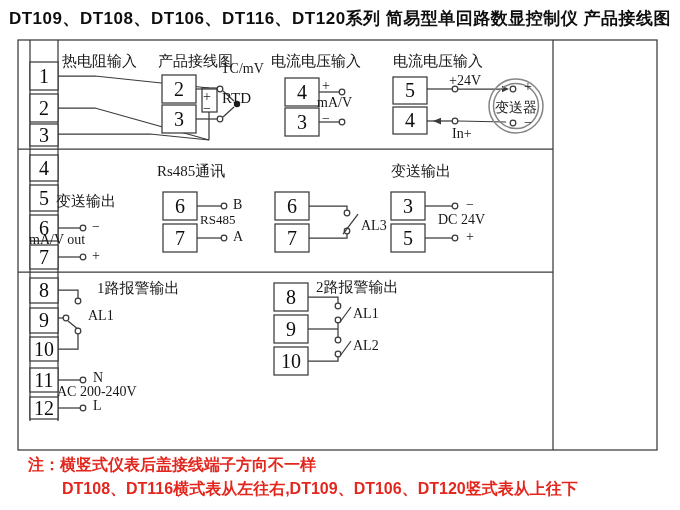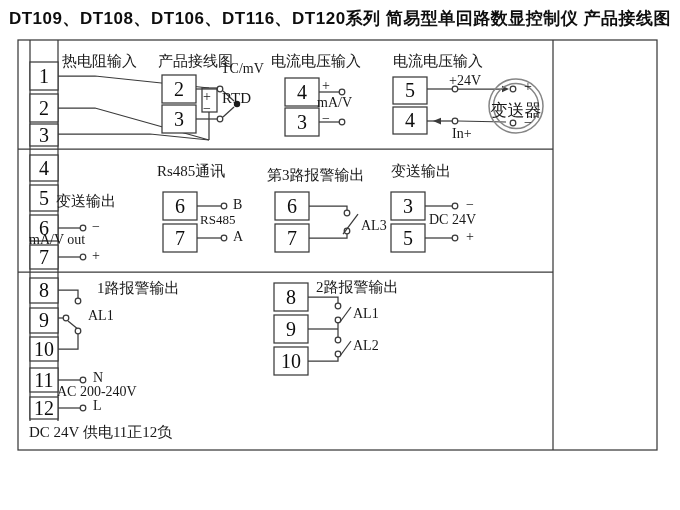--- a/index.html
+++ b/index.html
@@ -8,21 +8,21 @@
   .title{position:absolute;left:0;top:7px;width:680px;text-align:center;
          font-family:"Liberation Sans",sans-serif;font-weight:700;font-size:17px;
          color:#0e0e0e;letter-spacing:.5px;white-space:nowrap;}
   .lbl{position:absolute;white-space:nowrap;color:#181818;font-size:15px;line-height:1.1;}
   .s14{font-size:14px}
   .s13{font-size:13px}
   .tnum{position:absolute;display:flex;align-items:center;justify-content:center;
         font-size:20px;color:#0d0d0d;font-family:"Liberation Serif",serif;}
   .note{position:absolute;font-family:"Liberation Sans",sans-serif;font-weight:700;
         color:#e3271e;font-size:16px;white-space:nowrap;}
-  .txname{position:absolute;text-align:center;font-size:17px;color:#181818;}
+  .txname{position:absolute;text-align:center;font-size:14px;color:#181818;}
   svg.linework{position:absolute;left:0;top:0;}
 </style>
 </head>
 <body>
 
 <div class="stage">
 
   <div class="title">DT109、DT108、DT106、DT116、DT120系列 简易型单回路数显控制仪 产品接线图</div>
 
   <svg class="linework" width="680" height="510" viewBox="0 0 680 510">
@@ -213,41 +213,41 @@
   <div class="lbl s14" style="left:29px;top:232px">mA/V out</div>
   <div class="lbl s14" style="left:92px;top:248px">+</div>
 
   <div class="lbl" style="left:157px;top:163px">Rs485通讯</div>
   <div class="tnum" style="left:163px;top:192px;width:34px;height:28px">6</div>
   <div class="tnum" style="left:163px;top:224px;width:34px;height:28px">7</div>
   <div class="lbl s14" style="left:233px;top:197px">B</div>
   <div class="lbl s13" style="left:200px;top:213px">RS485</div>
   <div class="lbl s14" style="left:233px;top:229px">A</div>
 
-  <div class="lbl" style="left:267px;top:167px">第3路报警输出</div>
   <div class="tnum" style="left:275px;top:192px;width:34px;height:28px">6</div>
   <div class="tnum" style="left:275px;top:224px;width:34px;height:28px">7</div>
   <div class="lbl s14" style="left:361px;top:218px">AL3</div>
 
   <div class="lbl" style="left:391px;top:163px">变送输出</div>
   <div class="tnum" style="left:391px;top:192px;width:34px;height:28px">3</div>
   <div class="tnum" style="left:391px;top:224px;width:34px;height:28px">5</div>
   <div class="lbl s14" style="left:466px;top:197px">−</div>
-  <div class="lbl s14" style="left:429px;top:212px">DC 24V</div>
+  <div class="lbl s14" style="left:438px;top:212px">DC 24V</div>
   <div class="lbl s14" style="left:466px;top:229px">+</div>
 
   <div class="lbl" style="left:97px;top:280px">1路报警输出</div>
   <div class="lbl s14" style="left:88px;top:308px">AL1</div>
 
   <div class="lbl" style="left:316px;top:279px">2路报警输出</div>
   <div class="tnum" style="left:274px;top:283px;width:34px;height:28px">8</div>
   <div class="tnum" style="left:274px;top:315px;width:34px;height:28px">9</div>
   <div class="tnum" style="left:274px;top:347px;width:34px;height:28px">10</div>
   <div class="lbl s14" style="left:353px;top:306px">AL1</div>
   <div class="lbl s14" style="left:353px;top:338px">AL2</div>
 
   <div class="lbl s14" style="left:93px;top:370px">N</div>
   <div class="lbl s14" style="left:57px;top:384px">AC 200-240V</div>
   <div class="lbl s14" style="left:93px;top:398px">L</div>
-  <div class="lbl" style="left:29px;top:424px">DC 24V 供电11正12负</div>
-
+
+  <div class="note" style="left:28px;top:455px">注：横竖式仪表后盖接线端子方向不一样</div>
+  <div class="note" style="left:62px;top:479px">DT108、DT116横式表从左往右,DT109、DT106、DT120竖式表从上往下</div>
 
 </div>
 
 </body></html>

